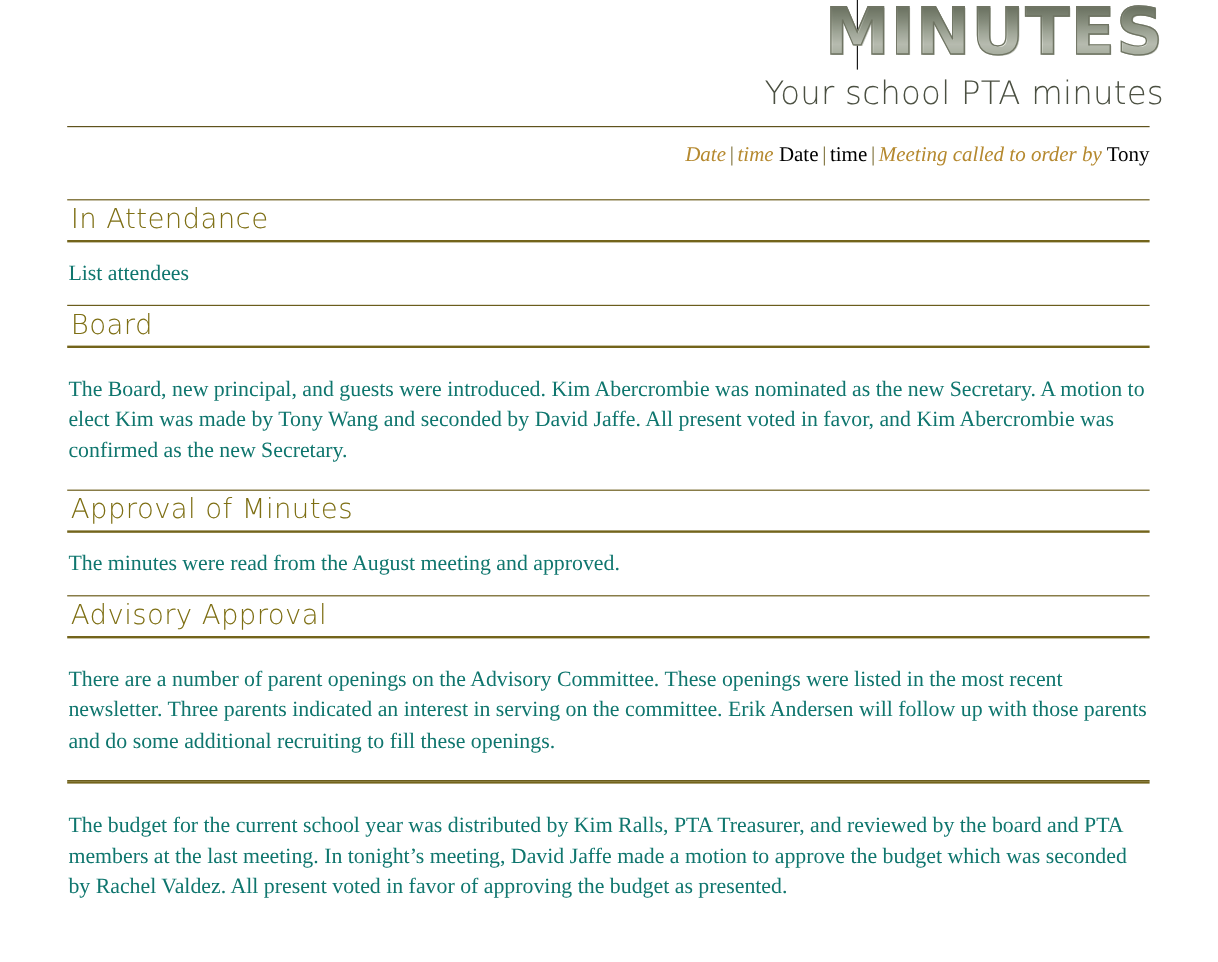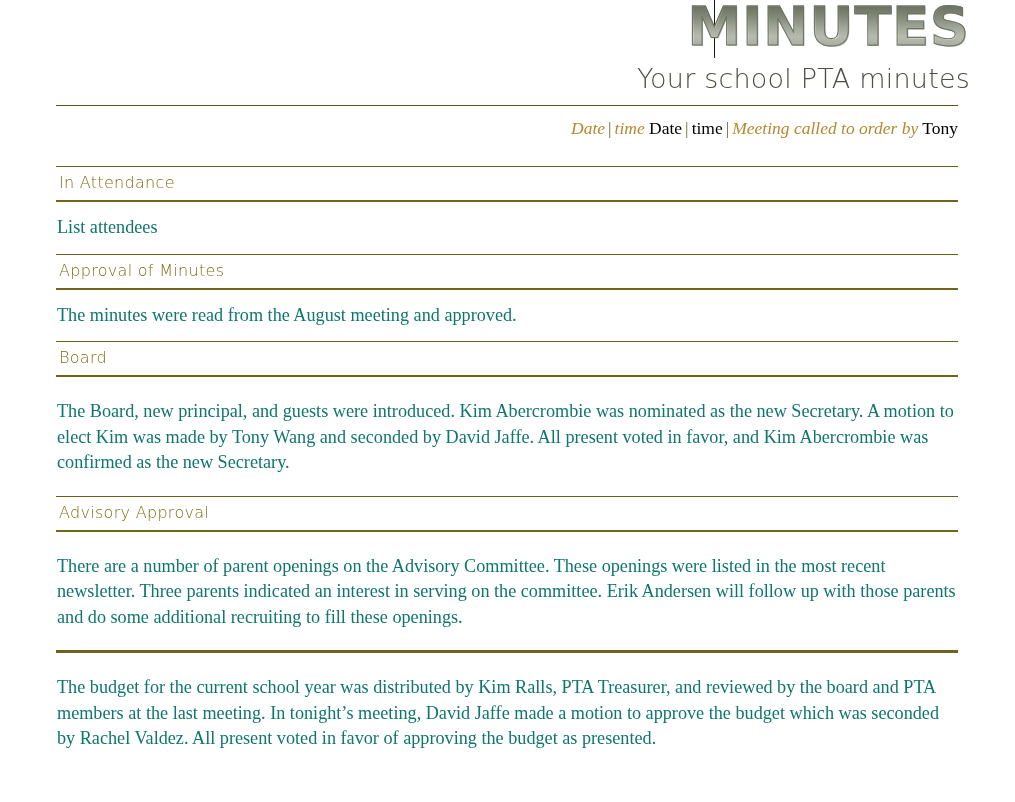--- a/index.html
+++ b/index.html
@@ -130,21 +130,21 @@
   .sec-rule-bottom {
     height: 2px;
     background: #73641b;
   }
 
   .sec-heading {
     margin: 0;
     padding: 3px 0 4px 3px;
     font-family: "DejaVu Sans", sans-serif;
     font-weight: 300;
-    font-size: 16px;
+    font-size: 23px;
     line-height: 26px;
     letter-spacing: 0.3px;
     color: #7e6f14;
     white-space: nowrap;
   }
 
   .sec-body {
     margin: 0;
     padding: 15px 0 16px 1px;
     font-family: "Liberation Serif", serif;
@@ -188,34 +188,34 @@
 
   <div class="section first">
     <div class="sec-rule-top"></div>
     <div class="sec-heading">In Attendance</div>
     <div class="sec-rule-bottom"></div>
     <div class="sec-body tight">List attendees</div>
   </div>
 
   <div class="section">
     <div class="sec-rule-top"></div>
+    <div class="sec-heading">Board</div>
+    <div class="sec-rule-bottom"></div>
+    <div class="sec-body roomy">The Board, new principal, and guests were introduced. Kim Abercrombie was nominated as the new Secretary. A motion to elect Kim was made by Tony Wang and seconded by David Jaffe. All present voted in favor, and Kim Abercrombie was confirmed as the new Secretary.</div>
+  </div>
+
+  <div class="section">
+    <div class="sec-rule-top"></div>
     <div class="sec-heading">Approval of Minutes</div>
     <div class="sec-rule-bottom"></div>
     <div class="sec-body tight">The minutes were read from the August meeting and approved.</div>
   </div>
 
   <div class="section">
     <div class="sec-rule-top"></div>
-    <div class="sec-heading">Board</div>
-    <div class="sec-rule-bottom"></div>
-    <div class="sec-body roomy">The Board, new principal, and guests were introduced. Kim Abercrombie was nominated as the new Secretary. A motion to elect Kim was made by Tony Wang and seconded by David Jaffe. All present voted in favor, and Kim Abercrombie was confirmed as the new Secretary.</div>
-  </div>
-
-  <div class="section">
-    <div class="sec-rule-top"></div>
     <div class="sec-heading">Advisory Approval</div>
     <div class="sec-rule-bottom"></div>
     <div class="sec-body roomy">There are a number of parent openings on the Advisory Committee. These openings were listed in the most recent newsletter. Three parents indicated an interest in serving on the committee. Erik Andersen will follow up with those parents and do some additional recruiting to fill these openings.</div>
   </div>
 
   <div class="section">
     <div class="sec-rule-top"></div>
     <div class="sec-rule-bottom"></div>
     <div class="sec-body roomy">The budget for the current school year was distributed by Kim Ralls, PTA Treasurer, and reviewed by the board and PTA members at the last meeting. In tonight’s meeting, David Jaffe made a motion to approve the budget which was seconded by Rachel Valdez. All present voted in favor of approving the budget as presented.</div>
   </div>

